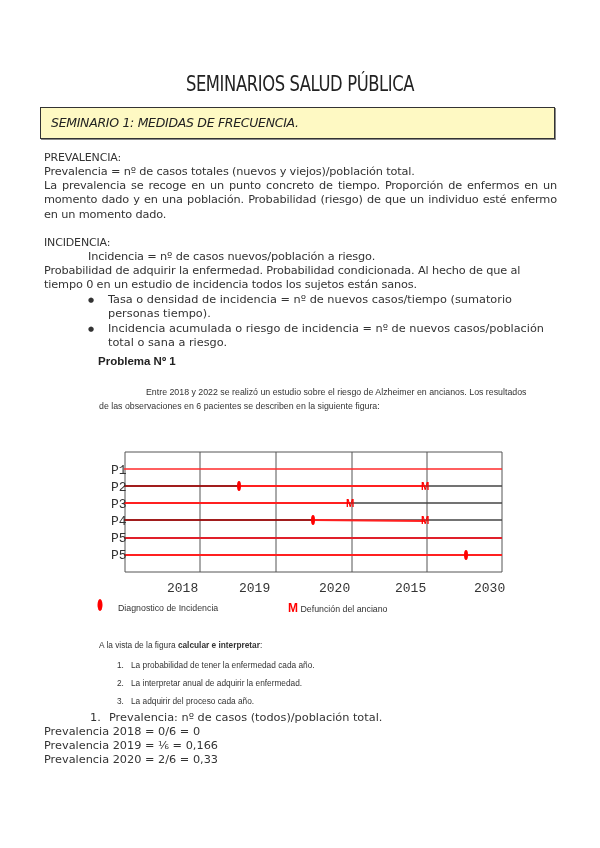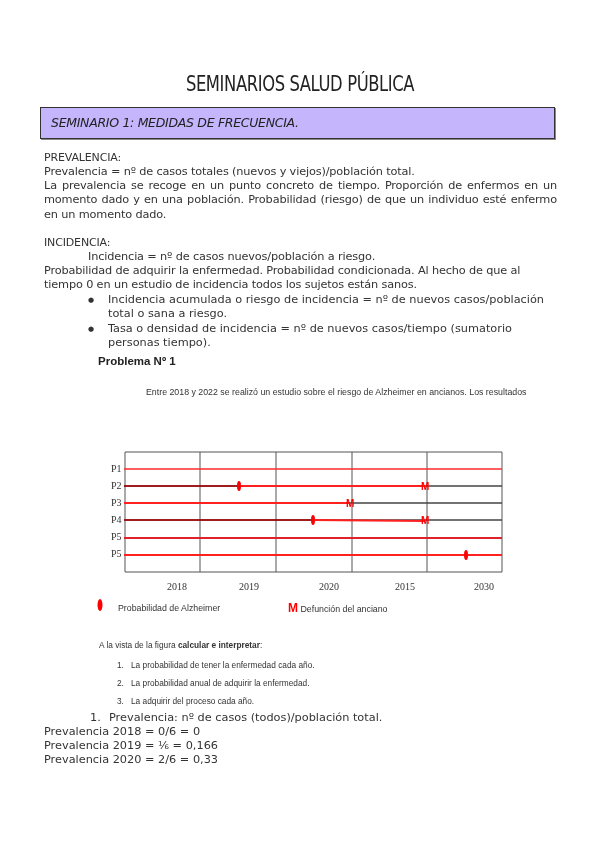--- a/index.html
+++ b/index.html
@@ -1,30 +1,30 @@
 <!DOCTYPE html>
 <html><head>
 <meta charset="utf-8">
 <style>
   html, body { margin: 0; padding: 0; background: #ffffff; }
   body { width: 600px; height: 848px; position: relative; overflow: hidden; font-family: "DejaVu Sans", sans-serif; color: #333; }
   .title { position: absolute; left: 0; top: 72px; width: 600px; text-align: center; font-family: "DejaVu Sans", sans-serif; font-size: 21px; letter-spacing: -0.5px; color: #222; transform: scaleX(0.78); transform-origin: center; }
-  .sem-box { position: absolute; left: 40px; top: 107px; width: 515px; height: 32px; background: #c4b5fd; border: 1.5px solid #333; box-shadow: 1px 1px 0 #888; box-sizing: border-box; }
+  .sem-box { position: absolute; left: 40px; top: 107px; width: 515px; height: 32px; background: #fef9c3; border: 1.5px solid #333; box-shadow: 1px 1px 0 #888; box-sizing: border-box; }
   .sem-box span { position: absolute; left: 10px; top: 7px; font-style: italic; font-size: 12.5px; color: #222; letter-spacing: -0.3px; }
   .txt { position: absolute; left: 44px; font-size: 11.3px; line-height: 14.4px; color: #333; letter-spacing: -0.15px; }
   .head { font-weight: normal; font-size: 11px; }
   .justify { width: 513px; text-align: justify; }
   .bullets { position: absolute; left: 88px; font-size: 11.3px; line-height: 14.4px; color: #333; width: 460px; }
   .bullet { position: relative; padding-left: 20px; margin-bottom: 0px; }
   .bullet::before { content: "●"; position: absolute; left: 0; top: 0; font-size: 7px; }
   .prob-title { position: absolute; left: 98px; top: 355px; font-family: "Liberation Sans", sans-serif; font-weight: bold; font-size: 11.5px; color: #222; }
   .prob-intro { position: absolute; left: 99px; top: 386px; width: 440px; font-family: "Liberation Sans", sans-serif; font-size: 8.8px; line-height: 13.5px; color: #333; }
   .prob-intro .indent { padding-left: 47px; }
   .chart { position: absolute; left: 0; top: 0; }
-  .lbl { position: absolute; font-family: Liberation Serif, serif; font-size: 10px; color: #333; padding-left: 17px; }
+  .lbl { position: absolute; font-family: Liberation Mono, monospace; font-size: 13px; color: #333; padding-left: 17px; }
   .legend-item { position: absolute; font-family: "Liberation Sans", sans-serif; font-size: 8.8px; color: #333; }
   .qa { position: absolute; left: 99px; top: 640px; font-family: "Liberation Sans", sans-serif; font-size: 8.3px; color: #333; }
   .qlist { position: absolute; left: 117px; font-family: "Liberation Sans", sans-serif; font-size: 8.3px; color: #333; }
   .qlist .n { display: inline-block; width: 14px; }
   .ans { position: absolute; left: 44px; font-size: 11.3px; line-height: 14.2px; color: #333; }
 </style>
 </head>
 <body>
 
 <div class="title">SEMINARIOS SALUD PÚBLICA</div>
@@ -35,27 +35,28 @@
 
 <div class="txt head" style="top:151px;">PREVALENCIA:</div>
 <div class="txt" style="top:165px;">Prevalencia = nº de casos totales (nuevos y viejos)/población total.</div>
 <div class="txt justify" style="top:179px;">La prevalencia se recoge en un punto concreto de tiempo. Proporción de enfermos en un momento dado y en una población. Probabilidad (riesgo) de que un individuo esté enfermo en un momento dado.</div>
 
 <div class="txt head" style="top:236px;">INCIDENCIA:</div>
 <div class="txt" style="top:250px;margin-left:44px;">Incidencia = nº de casos nuevos/población a riesgo.</div>
 <div class="txt" style="top:264px;">Probabilidad de adquirir la enfermedad. Probabilidad condicionada. Al hecho de que al</div>
 <div class="txt" style="top:278px;">tiempo 0 en un estudio de incidencia todos los sujetos están sanos.</div>
 <div class="bullets" style="top:293px;">
+  <div class="bullet">Tasa o densidad de incidencia = nº de nuevos casos/tiempo (sumatorio personas tiempo).</div>
   <div class="bullet">Incidencia acumulada o riesgo de incidencia = nº de nuevos casos/población total o sana a riesgo.</div>
-  <div class="bullet">Tasa o densidad de incidencia = nº de nuevos casos/tiempo (sumatorio personas tiempo).</div>
 </div>
 
 <div class="prob-title">Problema Nº 1</div>
 <div class="prob-intro">
   <div class="indent">Entre 2018 y 2022 se realizó un estudio sobre el riesgo de  Alzheimer en ancianos. Los resultados</div>
+  <div>de las observaciones en 6 pacientes se describen en la siguiente figura:</div>
 </div>
 
 <svg class="chart" width="600" height="620">
 
   <g stroke="#555" stroke-width="1">
     <line x1="125" y1="452" x2="125" y2="572"></line>
     <line x1="200" y1="452" x2="200" y2="572"></line>
     <line x1="276" y1="452" x2="276" y2="572"></line>
     <line x1="352" y1="452" x2="352" y2="572"></line>
     <line x1="427" y1="452" x2="427" y2="572"></line>
@@ -96,27 +97,27 @@
 <div class="lbl" style="left:94px; top:514px;">P4</div>
 <div class="lbl" style="left:94px; top:531px;">P5</div>
 <div class="lbl" style="left:94px; top:548px;">P5</div>
 
 <div class="lbl" style="left:150px; top:581px;">2018</div>
 <div class="lbl" style="left:222px; top:581px;">2019</div>
 <div class="lbl" style="left:302px; top:581px;">2020</div>
 <div class="lbl" style="left:378px; top:581px;">2015</div>
 <div class="lbl" style="left:457px; top:581px;">2030</div>
 
-<div class="legend-item" style="left:118px; top:603px;">Probabilidad de Alzheimer</div>
+<div class="legend-item" style="left:118px; top:603px;">Diagnostico de Incidencia</div>
 <div class="legend-item" style="left:288px; top:601px;">
   <span style="color:#ff0000; font-weight:bold; font-size:12px;">M</span>
   <span>Defunción del anciano</span>
 </div>
 
 <div class="qa"><span>A  la vista de la figura </span><b>calcular e interpretar</b><span>:</span></div>
 <div class="qlist" style="top:660px;"><span class="n">1.</span><span>La probabilidad de tener la enfermedad cada año.</span></div>
-<div class="qlist" style="top:678px;"><span class="n">2.</span><span>La probabilidad anual de adquirir la enfermedad.</span></div>
+<div class="qlist" style="top:678px;"><span class="n">2.</span><span>La interpretar anual de adquirir la enfermedad.</span></div>
 <div class="qlist" style="top:696px;"><span class="n">3.</span><span>La adquirir del proceso cada año.</span></div>
 
 <div class="ans" style="left:90px; top:711px;"><span style="display:inline-block; width:19px;">1.</span><span>Prevalencia: nº de casos (todos)/población total.</span></div>
 <div class="ans" style="top:725px;">Prevalencia 2018 = 0/6 = 0</div>
 <div class="ans" style="top:739px;">Prevalencia 2019 = ⅙ = 0,166</div>
 <div class="ans" style="top:753px;">Prevalencia 2020 = 2/6 = 0,33</div>
 
 </body></html>

